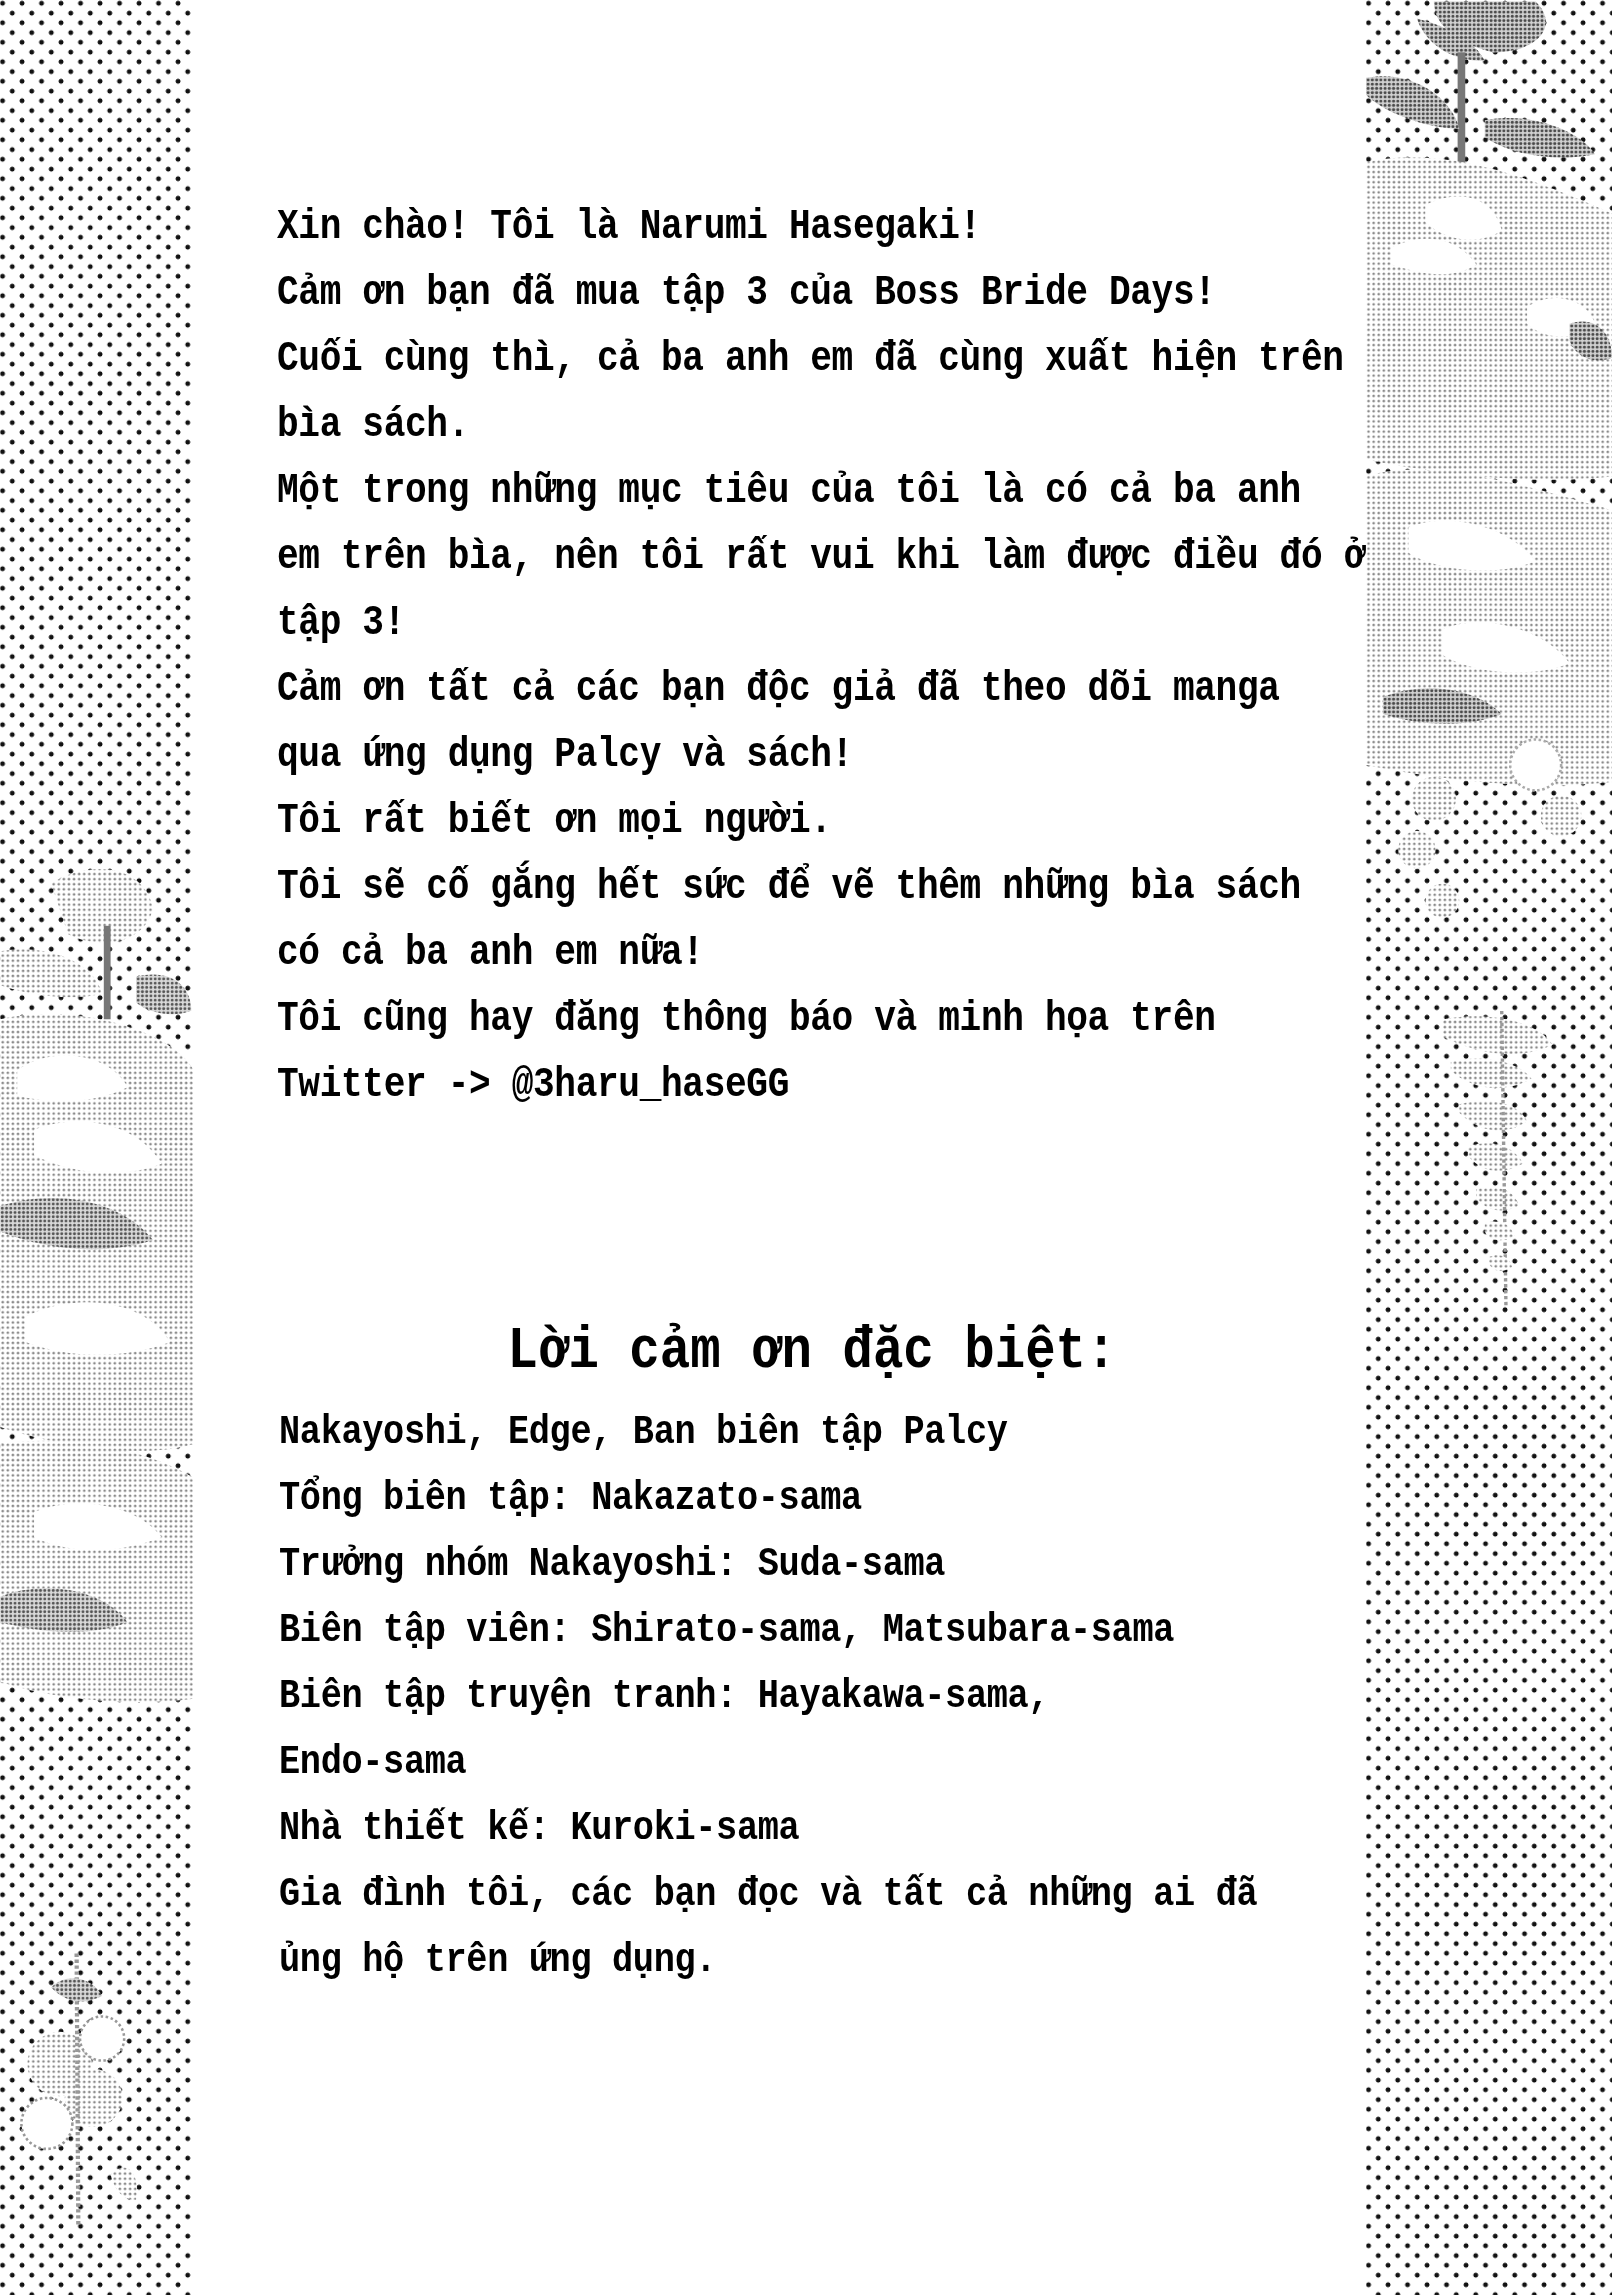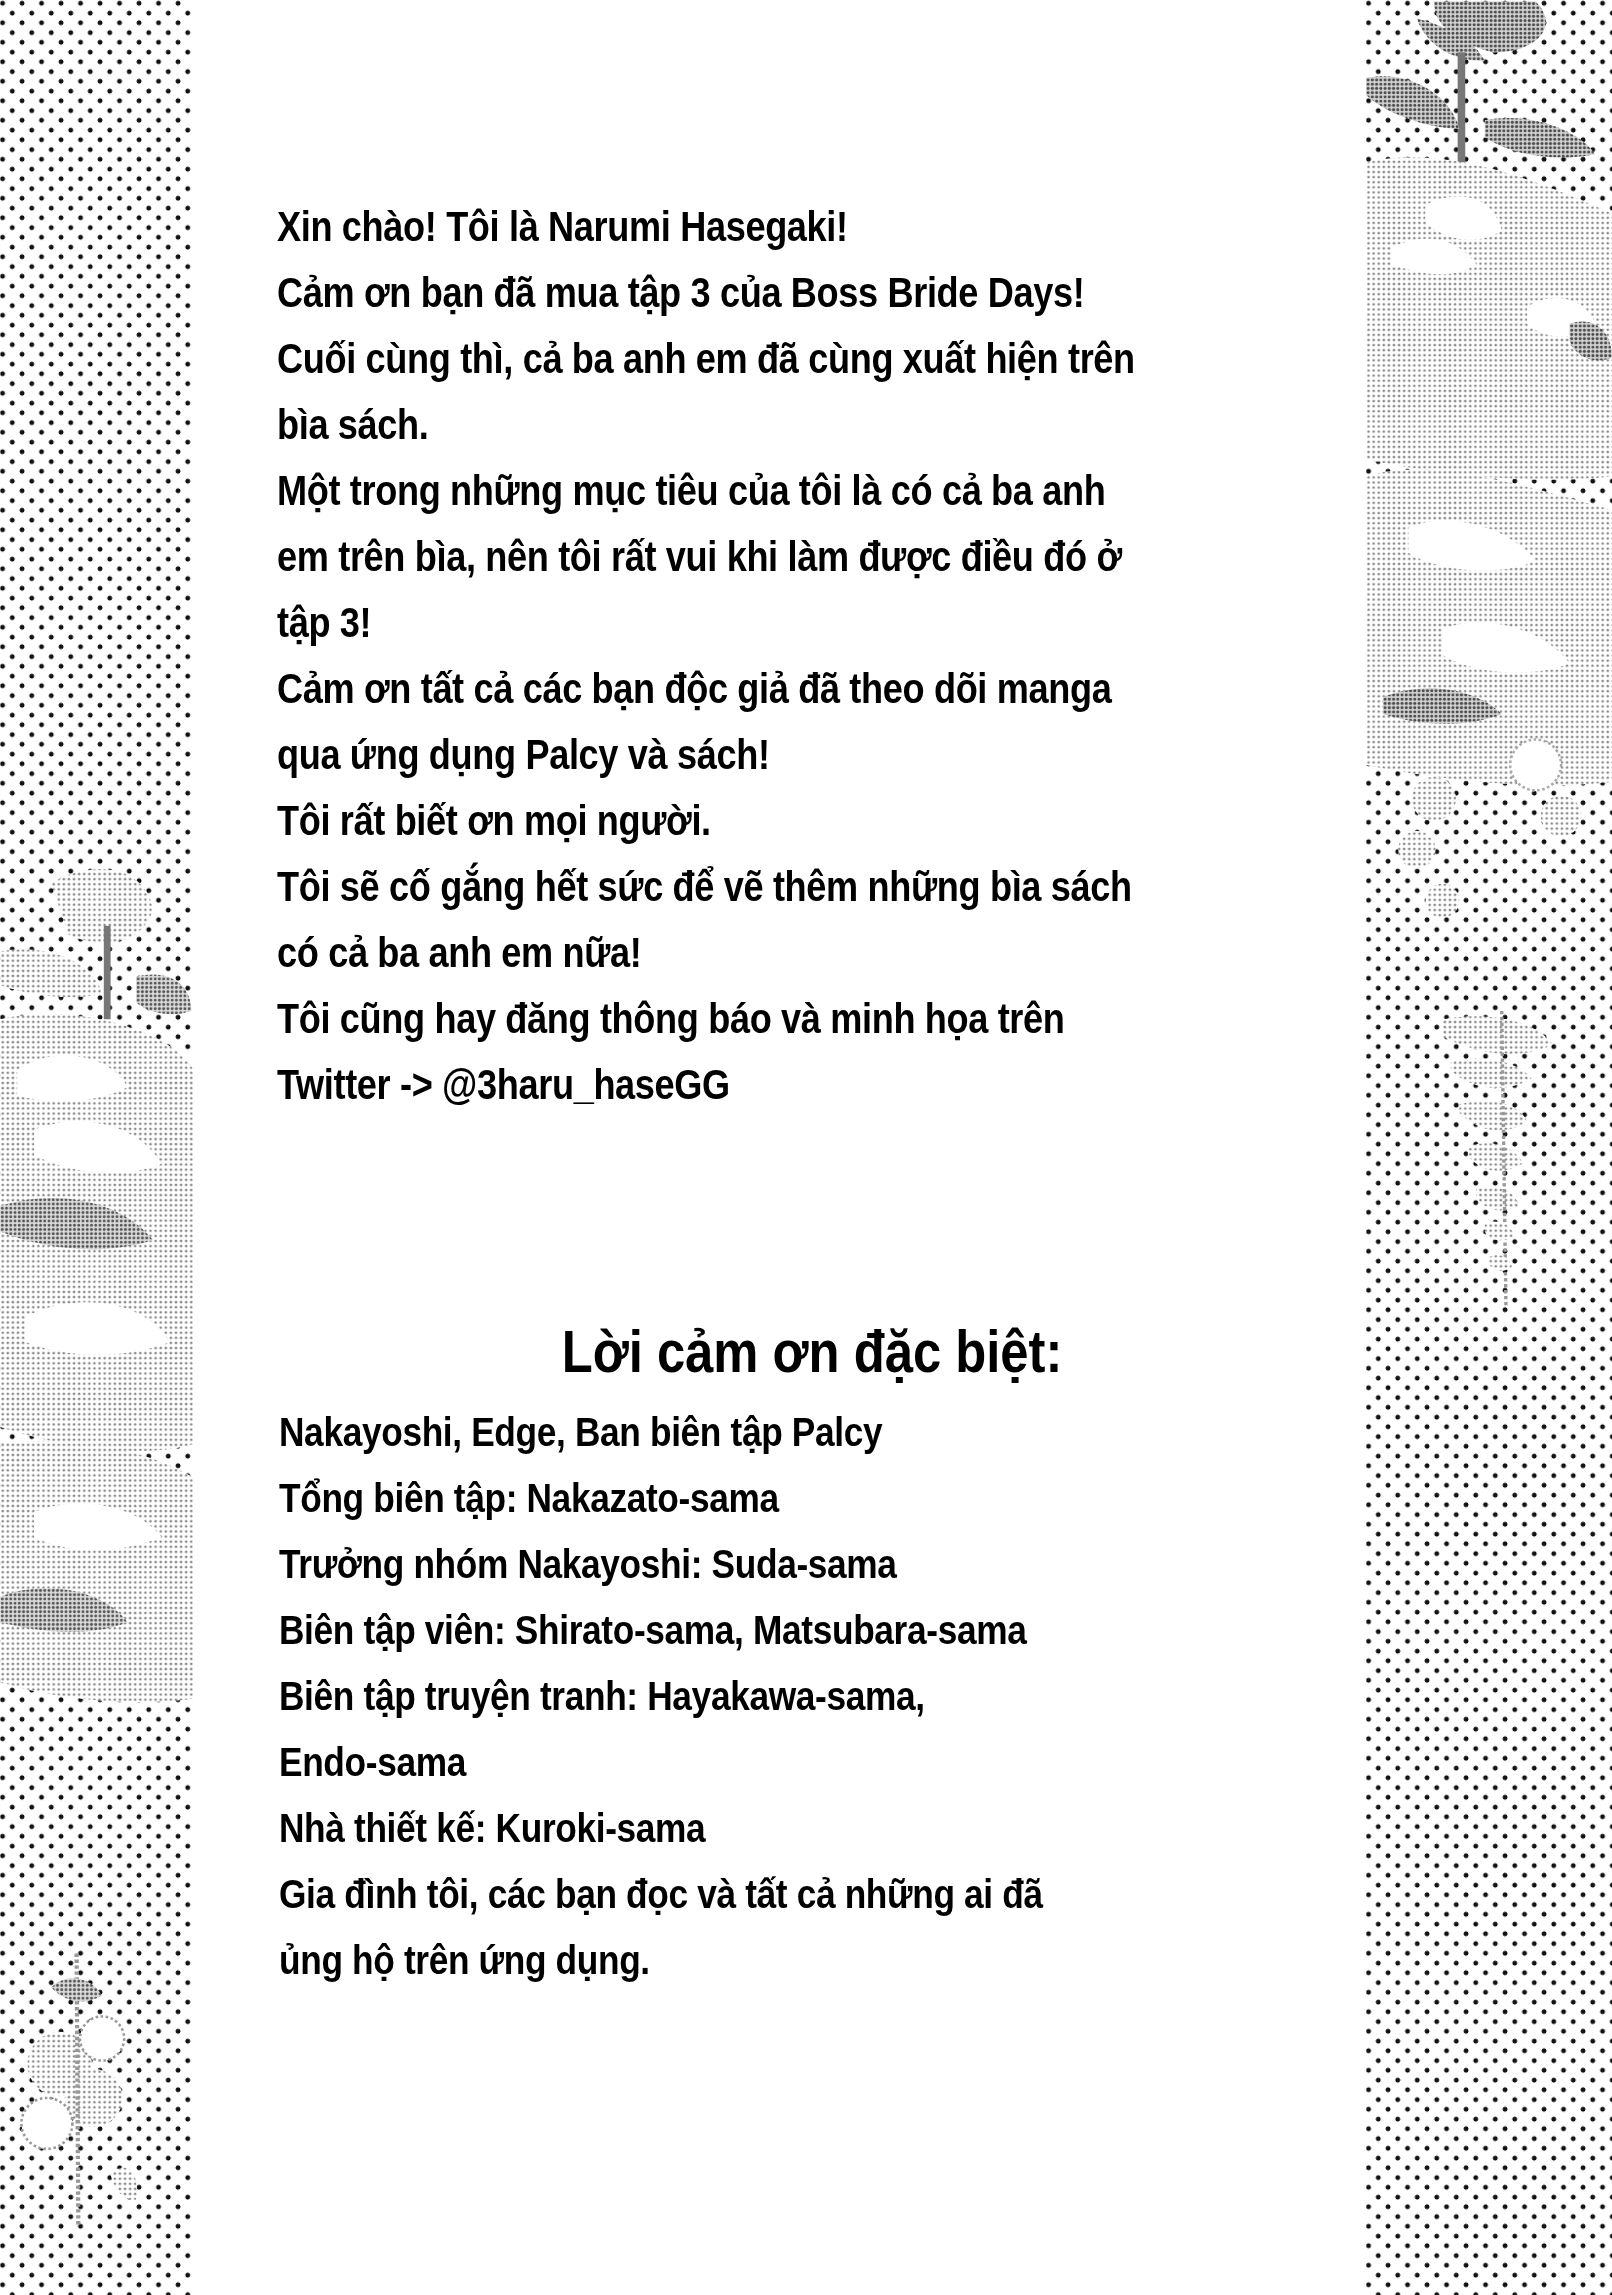--- a/index.html
+++ b/index.html
@@ -29,20 +29,21 @@
     }
     .strip-left { left: 0; width: 194px; }
     .strip-right { left: 1366px; width: 246px; }
     .strip svg { position: absolute; left: 0; top: 0; }
 
     .content {
       position: absolute;
       left: 277px;
       top: 194px;
       width: 1070px;
+      font-family: Liberation Mono, monospace;
     }
     .para {
       font-weight: bold;
       font-size: 42px;
       line-height: 66px;
       letter-spacing: -0.4px;
       transform: scaleX(0.86);
       transform-origin: left top;
       white-space: nowrap;
     }

